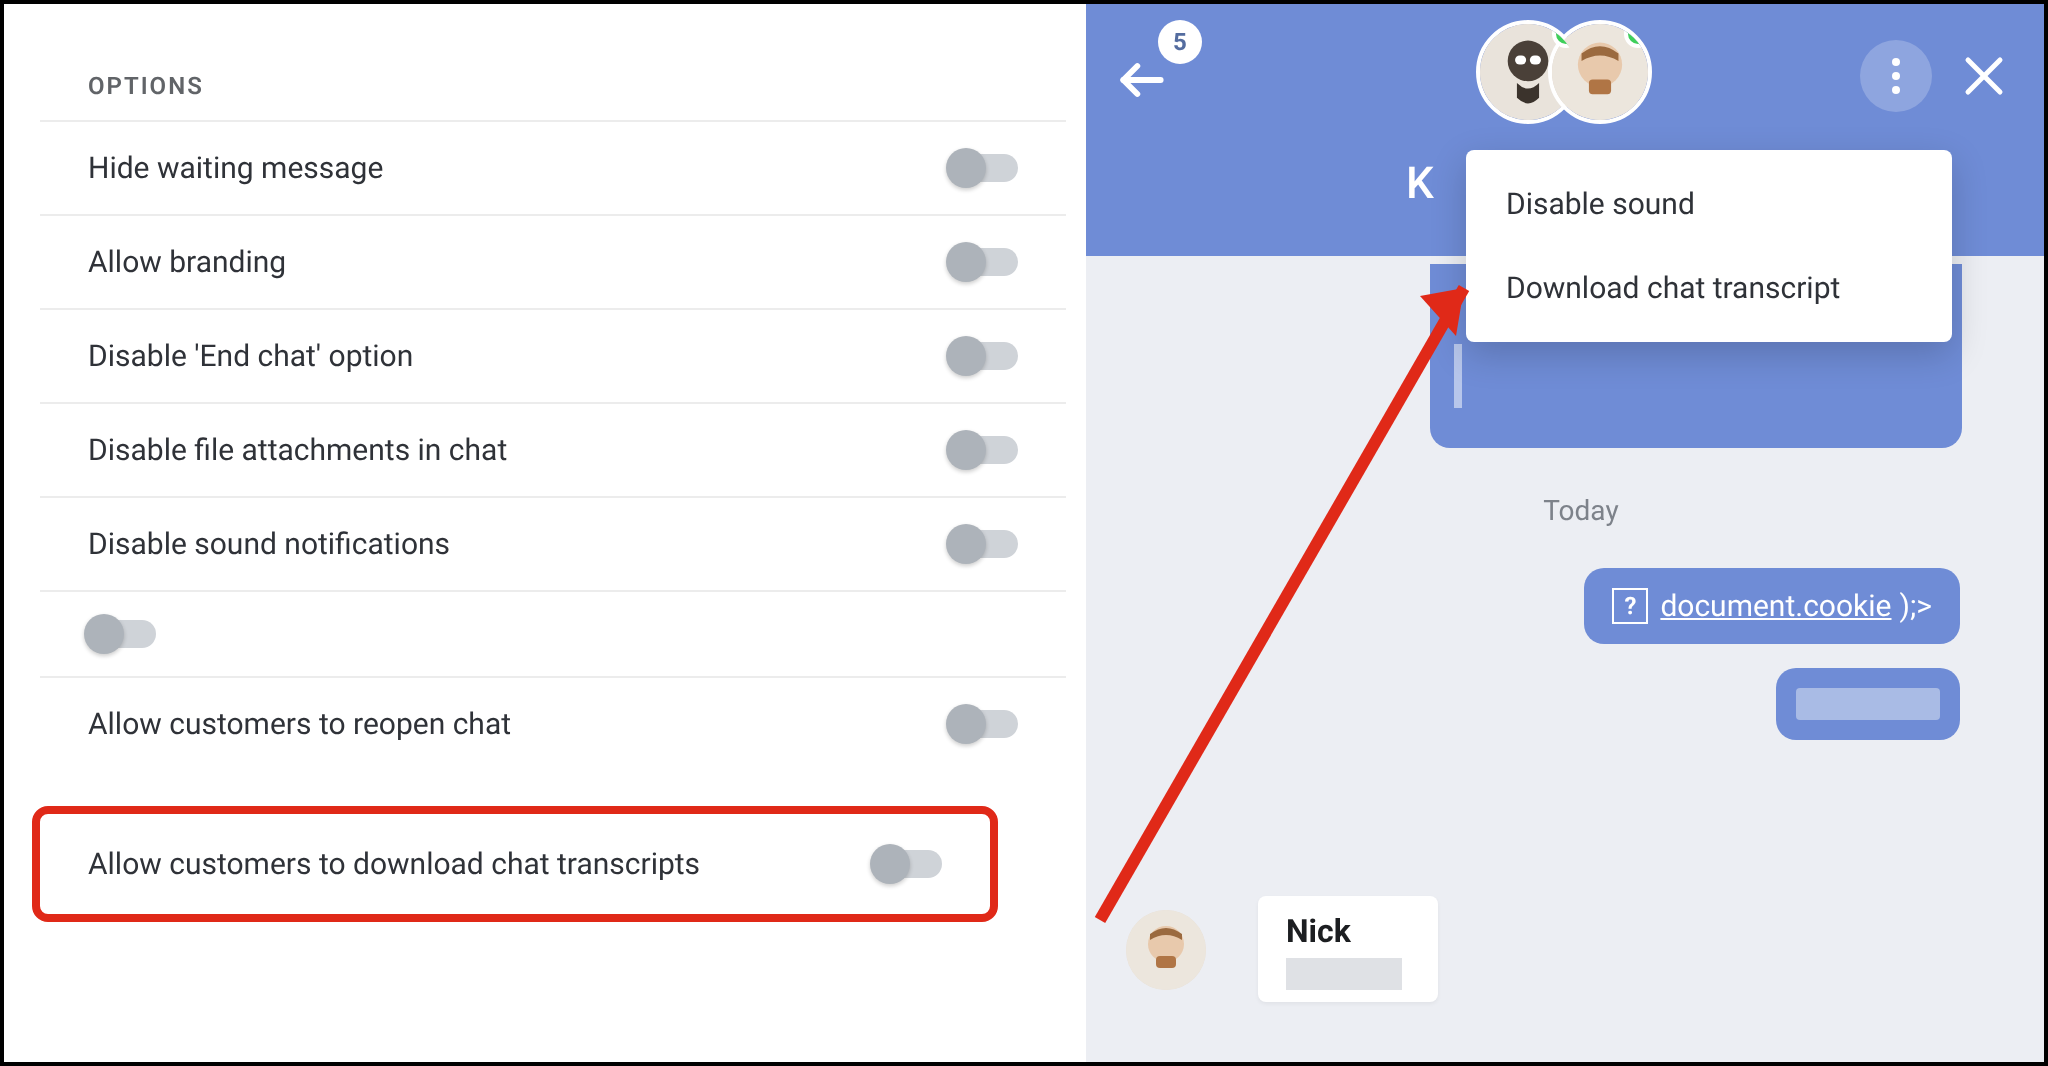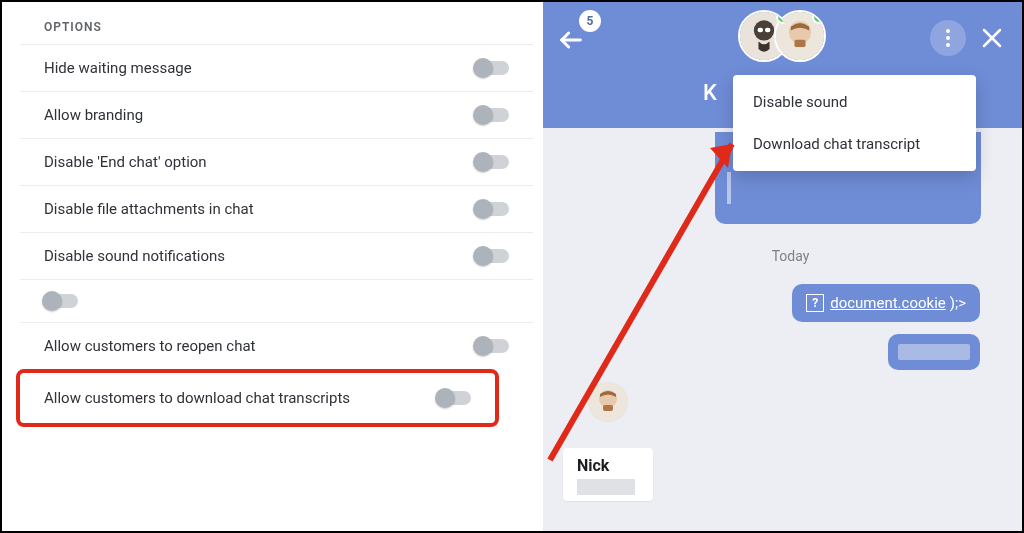--- a/index.html
+++ b/index.html
@@ -18,20 +18,21 @@
     background: #fff;
     padding: 18px 10px 10px 18px;
     position: relative;
   }
   .options-header {
     font-size: 12px;
     letter-spacing: 1px;
     color: #616468;
     font-weight: 600;
     padding: 0 24px 10px 24px;
+    margin-top: 16px;
   }
   .option-row {
     display: flex;
     align-items: center;
     justify-content: space-between;
     padding: 14px 24px;
     border-top: 1px solid #ececec;
     font-size: 15px;
     color: #2f3238;
   }
@@ -52,21 +53,21 @@
     height: 20px;
     background: #adb3ba;
     border-radius: 50%;
     box-shadow: 0 1px 2px rgba(0,0,0,0.2);
   }
   .highlight-box {
     border: 4px solid #e02918;
     border-radius: 8px;
     margin-left: -4px;
     margin-right: 34px;
-    margin-top: 0;
+    margin-top: 18px;
   }
   .highlight-box .option-row {
     border-top: none;
     padding: 16px 24px;
   }
   
   .right-panel {
     width: 480px;
     background: #eceef3;
     position: relative;
@@ -248,21 +249,20 @@
     background: #a9bbe5;
     border-radius:2px;
   }
   .typing-area {
     position: absolute;
     left: 20px;
     bottom: 30px;
     display: flex;
     align-items: center;
     gap: 26px;
-    flex-direction: column;
   }
   .typing-avatar {
     width: 40px; height: 40px; border-radius:50%; background:#e8e0d6;
     overflow:hidden;
   }
   .typing-box {
     background:#fff;
     padding: 8px 18px 6px 14px;
     border-radius: 4px;
     box-shadow: 0 1px 2px rgba(0,0,0,0.05);

